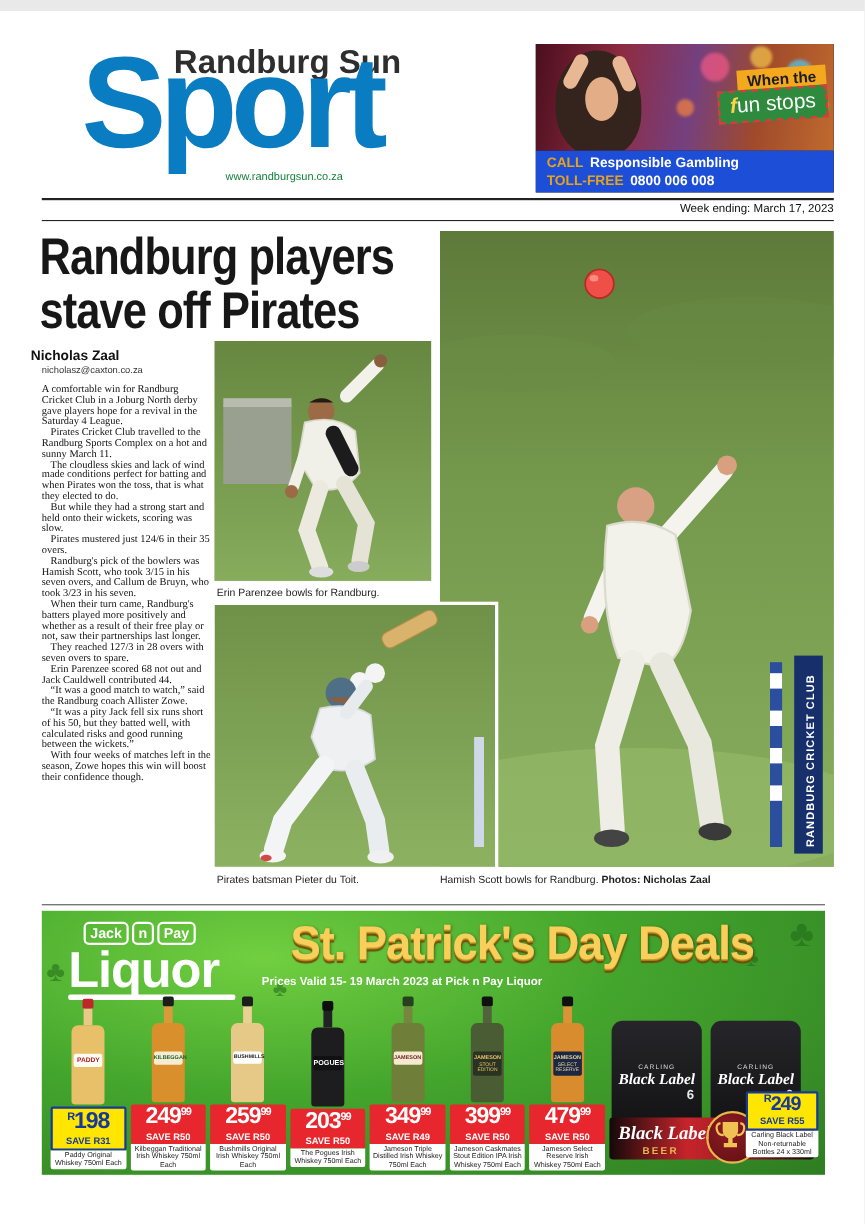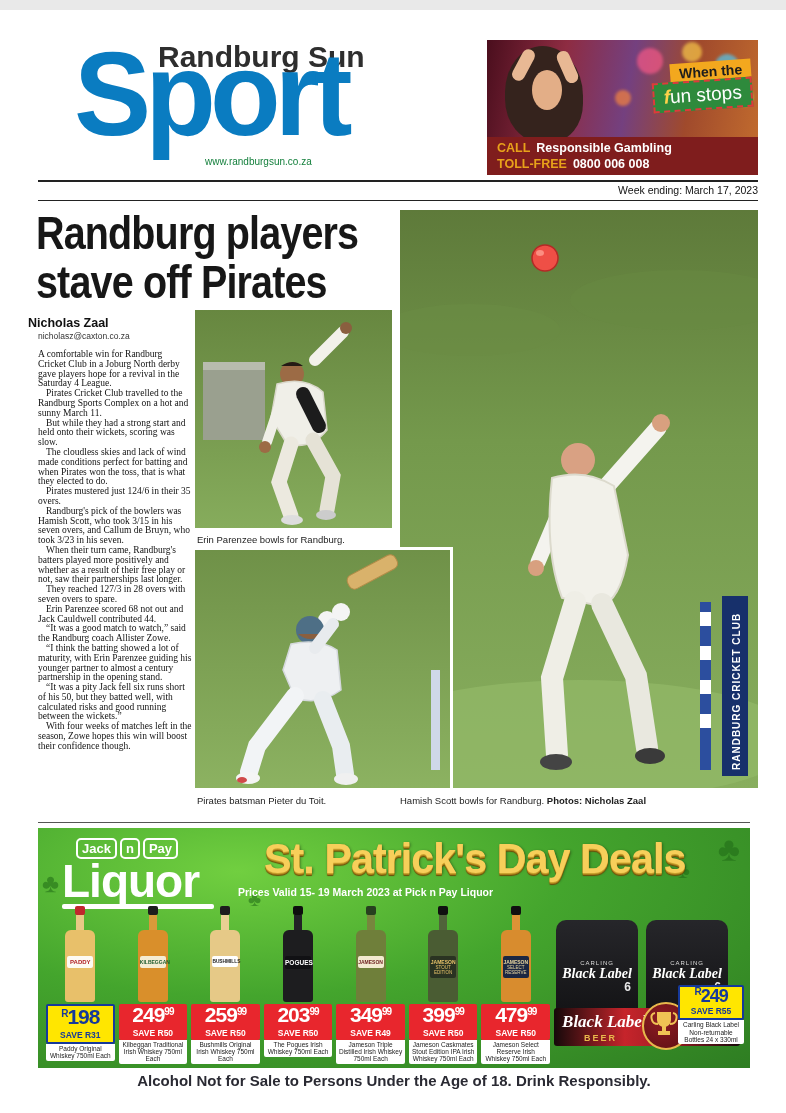--- a/index.html
+++ b/index.html
@@ -20,21 +20,21 @@
   .bokeh{position:absolute;border-radius:50%;opacity:.65;filter:blur(1.5px);}
   .hair{position:absolute;left:18px;top:6px;width:78px;height:96px;border-radius:48% 52% 40% 45%;background:#35231d;}
   .face{position:absolute;left:45px;top:30px;width:30px;height:40px;border-radius:50%;background:#e3ae87;}
   .hand{position:absolute;width:13px;height:34px;border-radius:7px;background:#e8b894;}
   .badge{position:absolute;right:6px;top:22px;transform:rotate(-4deg);text-align:right;}
   .badge-top{display:inline-block;background:#f3a81e;color:#1d1d1d;font-weight:bold;font-size:14px;
              padding:2px 9px;}
   .badge-bottom{display:inline-block;background:#2e8a3c;border:2px dashed #e0393c;color:#fff;
                 font-size:19px;padding:2px 9px;margin-top:-2px;}
   .badge-bottom .f-accent{color:#ffd24a;font-style:italic;font-weight:bold;}
-  .gamble-bar{position:absolute;left:0;bottom:0;width:271px;height:38px;background:#7f1d1d;
+  .gamble-bar{position:absolute;left:0;bottom:0;width:271px;height:38px;background:#1d4ed8;
               padding:3px 0 0 10px;box-sizing:border-box;font-size:12.5px;font-weight:bold;line-height:16px;}
   .gamble-bar .lbl{color:#e8a21a;}
   .gamble-bar .val{color:#fff;margin-left:6px;}
 
   
   .rule{left:38px;width:720px;background:#222;}
   .dateline{left:38px;top:174px;width:720px;text-align:right;font-size:10.5px;color:#111;}
 
   
   .headline{left:36px;top:198px;width:440px;font-size:47px;line-height:49px;font-weight:bold;color:#171717;
@@ -65,21 +65,21 @@
   .pnp-logo{position:absolute;left:24px;top:10px;color:#fff;}
   .pnp-row{display:flex;gap:3px;margin-left:14px;}
   .pnp-box{border:2px solid #fff;border-radius:5px;font-size:13px;font-weight:bold;padding:0 4px;line-height:17px;}
   .liquor-word{font-size:46px;font-weight:bold;letter-spacing:-1px;line-height:44px;}
   .liquor-bar{width:152px;height:5px;background:#fff;border-radius:2px;margin-top:1px;}
   .ad-title{position:absolute;left:190px;right:8px;top:6px;text-align:center;font-size:43px;font-weight:bold;
             letter-spacing:-1px;color:#f7cf5a;transform:scaleX(.96);transform-origin:0 50%;
             text-shadow:0 1px 0 #caa12e,0 2px 0 #a87d18,0 3px 1px #6e4d08,1px 1px 3px rgba(0,0,0,.45);}
   .ad-valid{position:absolute;left:200px;top:58px;font-size:10.5px;font-weight:bold;color:#fff;}
   .prod-row{position:absolute;left:8px;right:6px;top:78px;bottom:4px;display:flex;gap:4px;}
-  .cell{flex:1;position:relative;display:flex;flex-direction:column;justify-content:flex-start;}
+  .cell{flex:1;position:relative;display:flex;flex-direction:column;justify-content:center;}
   .cell-beer{flex:none;width:190px;}
   
   .bottle{position:relative;width:30px;margin:0 auto 2px;}
   .b-cap{width:10px;height:9px;margin:0 auto;border-radius:2px;}
   .b-neck{width:8px;height:15px;margin:0 auto;}
   .b-body{width:30px;height:72px;border-radius:6px 6px 3px 3px;position:relative;}
   .b-label{position:absolute;left:2px;right:2px;top:26px;border-radius:2px;text-align:center;
            font-weight:bold;padding:3px 0;}
   .b-sub{display:block;font-size:4.5px;font-weight:normal;}
   
@@ -148,29 +148,28 @@
   <div class="abs headline">
     <span>Randburg players</span><br>
     <span>stave off Pirates</span>
   </div>
   <div class="abs byline">Nicholas Zaal</div>
   <div class="abs byline-email">nicholasz@caxton.co.za</div>
 
   <div class="abs body-col">
     <p>A comfortable win for Randburg Cricket Club in a Joburg North derby gave players hope for a revival in the Saturday 4 League.</p>
     <p>Pirates Cricket Club travelled to the Randburg Sports Complex on a hot and sunny March 11.</p>
+    <p>The cloudless skies and lack of wind made conditions perfect for batting and when Pirates won the toss, that is what they elected to do.</p>
     <p>But while they had a strong start and held onto their wickets, scoring was slow.</p>
-    <p>The cloudless skies and lack of wind made conditions perfect for batting and when Pirates won the toss, that is what they elected to do.</p>
     <p>Pirates mustered just 124/6 in their 35 overs.</p>
     <p>Randburg's pick of the bowlers was Hamish Scott, who took 3/15 in his seven overs, and Callum de Bruyn, who took 3/23 in his seven.</p>
     <p>When their turn came, Randburg's batters played more positively and whether as a result of their free play or not, saw their partnerships last longer.</p>
     <p>They reached 127/3 in 28 overs with seven overs to spare.</p>
     <p>Erin Parenzee scored 68 not out and Jack Cauldwell contributed 44.</p>
     <p>“It was a good match to watch,” said the Randburg coach Allister Zowe.</p>
-    <p>“I think the batting showed a lot of maturity, with Erin Parenzee guiding his younger partner to almost a century partnership in the opening stand.</p>
     <p>“It was a pity Jack fell six runs short of his 50, but they batted well, with calculated risks and good running between the wickets.”</p>
     <p>With four weeks of matches left in the season, Zowe hopes this win will boost their confidence though.</p>
   </div>
 
   <div class="abs photo photo-main">
     <svg width="358" height="578" viewBox="0 0 358 578">
       <defs>
         <linearGradient id="gMain" x1="0" y1="0" x2="0" y2="1">
           <stop offset="0" stop-color="#5e7a3a"></stop>
             <stop offset="0.4" stop-color="#74994c"></stop>
@@ -426,15 +425,14 @@
               <div class="save">SAVE R55</div>
             </div>
             <div class="desc">Carling Black Label Non-returnable Bottles 24 x 330ml</div>
           </div>
         </div>
       </div>
 
     </div>
   </div>
 
-  <div class="abs disclaimer">Alcohol Not for Sale to Persons Under the Age of 18. Drink Responsibly.</div>
 
 </div>
 
 </body></html>

